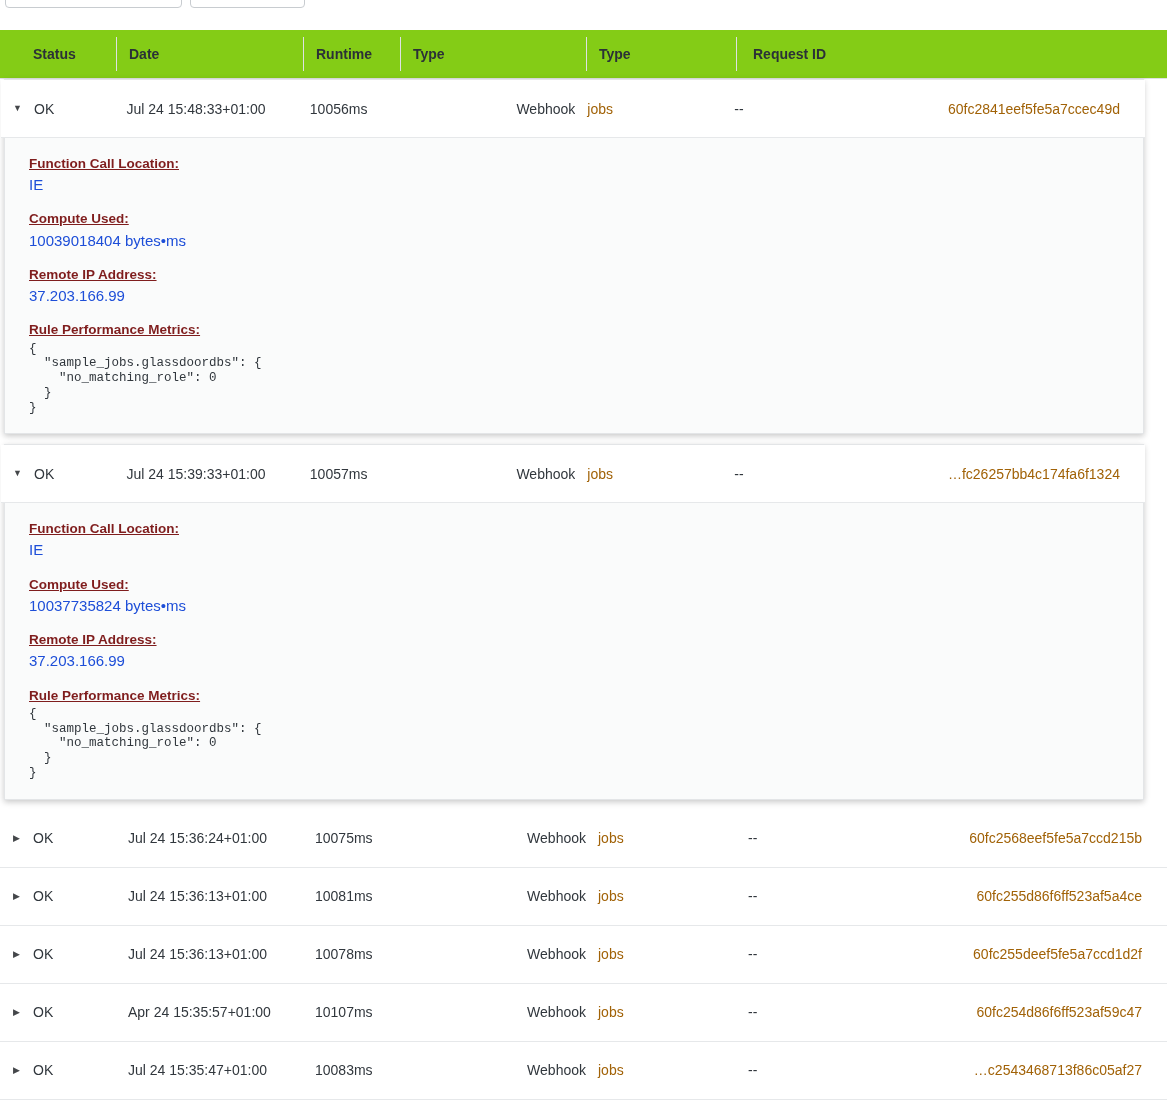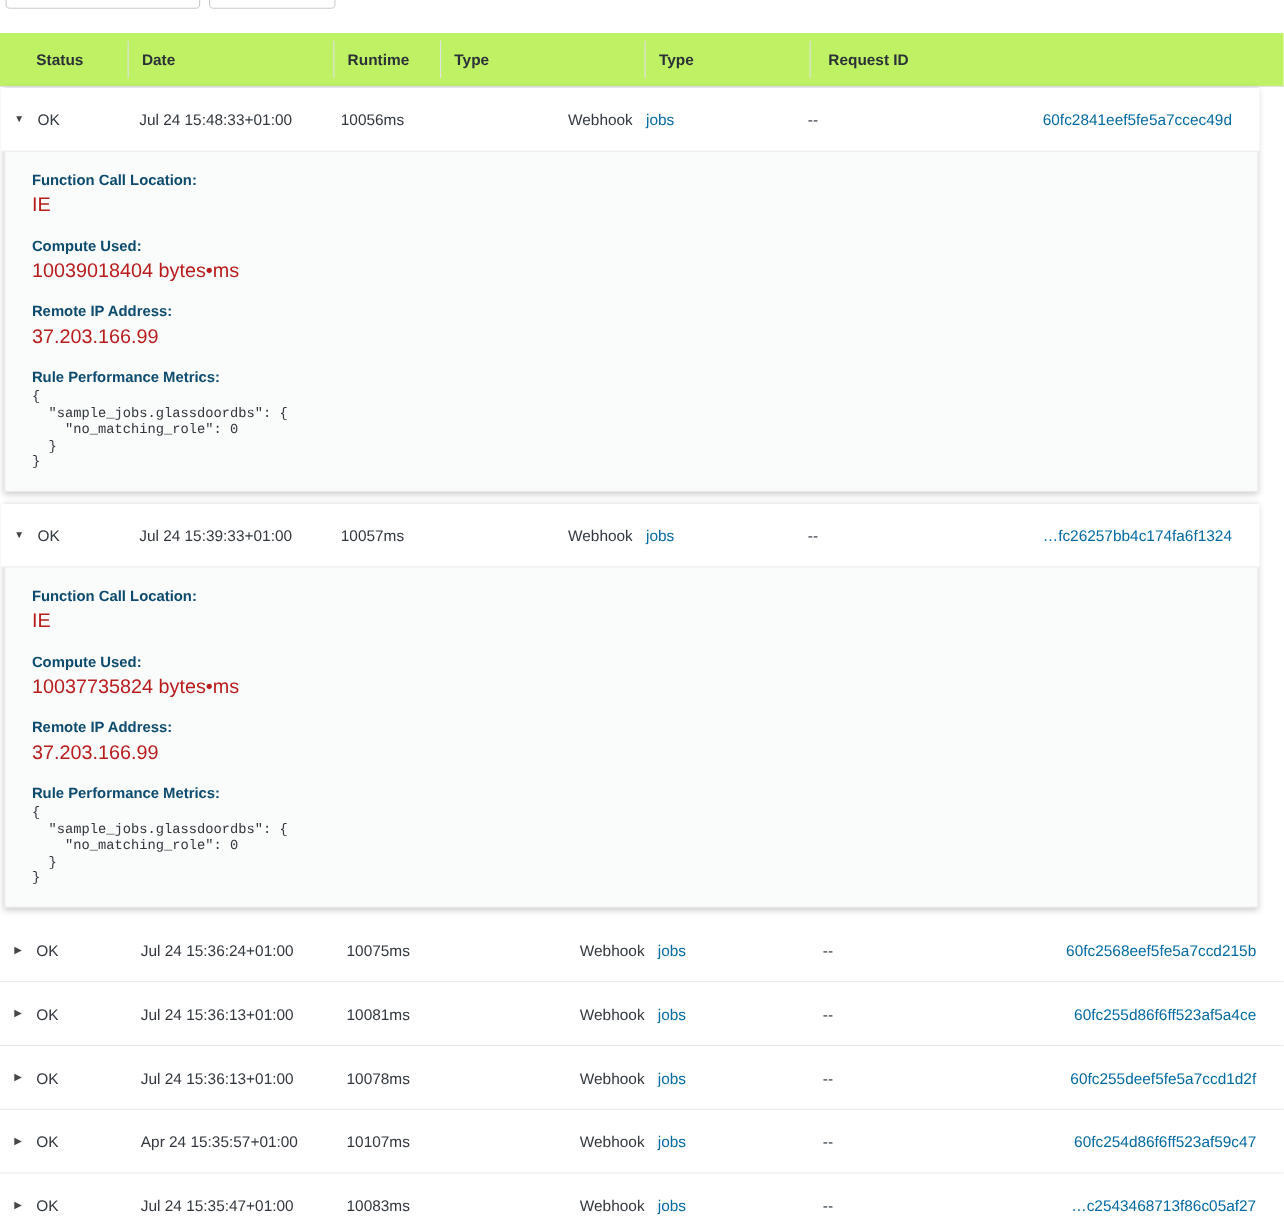--- a/index.html
+++ b/index.html
@@ -43,21 +43,21 @@
     position: absolute;
     top: 30px;
     left: 0;
     width: 1167px;
   }
   .thead {
     display: flex;
     align-items: center;
     height: 48px;
     border-bottom: 1px solid #dfe1e3;
-    background: #bef264;
+    background: #84cc16;
   }
   .th {
     font-size: 14px;
     font-weight: bold;
     color: #2b3137;
     box-sizing: border-box;
     padding-left: 12px;
     display: flex;
     align-items: center;
     height: 34px;
@@ -106,21 +106,21 @@
     font-size: 9px;
     color: #44474a;
     line-height: 1;
     flex: 0 0 33px;
   }
   .cell.request {
     text-align: right;
     padding-right: 25px;
     padding-left: 0;
   }
-  .link { color: #0369a1; text-decoration: none; }
+  .link { color: #a16207; text-decoration: none; }
 
   
   .expanded-card {
     position: relative;
     margin: 0 23px 0 4px;
     background: #ffffff;
     border: 1px solid #e3e5e7;
     box-shadow: 0 2px 6px rgba(0,0,0,0.22);
     box-sizing: border-box;
   }
@@ -132,26 +132,27 @@
   }
   .details {
     background: #fafbfb;
     padding: 16px 0 18px 24px;
     font-size: 13.5px;
     line-height: 1.42;
     color: #31373d;
   }
   .det-label {
     font-weight: bold;
-    color: #0c4a6e;
+    color: #7f1d1d;
     font-size: 13.5px;
     margin-top: 14px;
+    text-decoration: underline;
   }
   .det-label.first { margin-top: 0; }
-  .det-value { font-size: 18px; color: #b91c1c; margin-top: 1px; }
+  .det-value { font-size: 15px; color: #1d4ed8; margin-top: 1px; }
   .det-json {
     font-family: "Liberation Mono", monospace;
     font-size: 12.5px;
     line-height: 1.18;
     white-space: pre;
     color: #31373d;
     margin-top: 2px;
   }
   .spacer { height: 10px; }
 </style>

